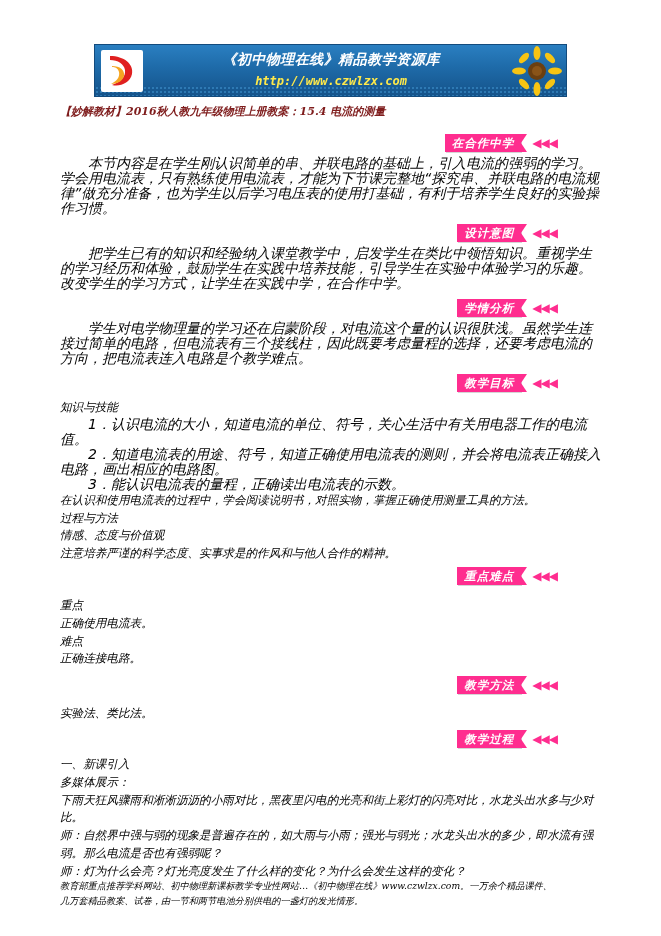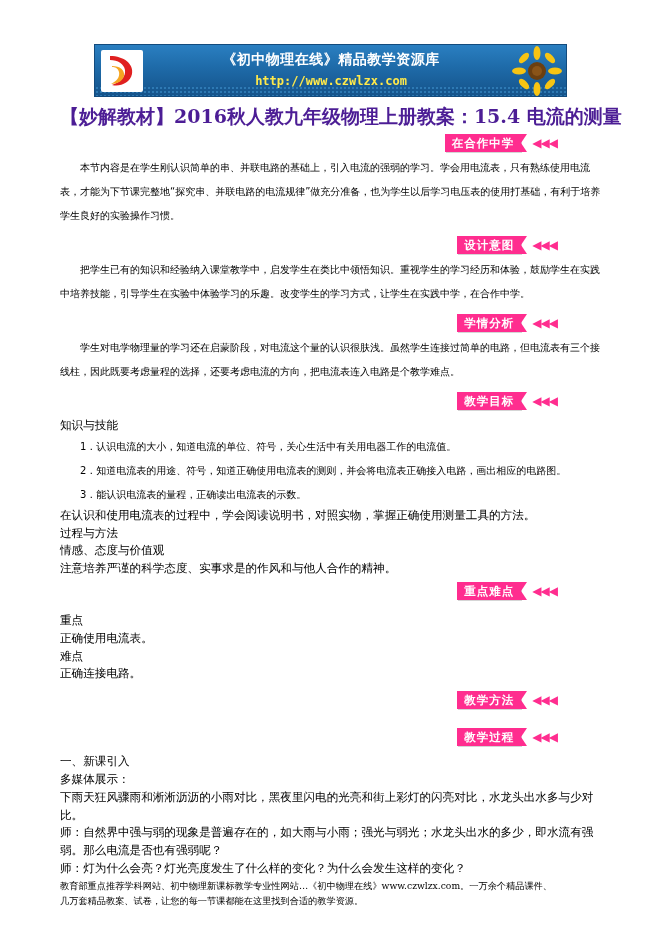--- a/index.html
+++ b/index.html
@@ -11,20 +11,21 @@
     font-family: "DejaVu Sans", "Liberation Sans", sans-serif;
     color: #000000;
     position: relative;
     overflow: hidden;
   }
   .page {
     position: relative;
     width: 661px;
     height: 936px;
     padding: 11px;
+    font-style: italic;
   }
 
   
   .banner {
     position: absolute;
     left: 94px;
     top: 44px;
     width: 473px;
     height: 53px;
     background: linear-gradient(180deg, #2a7fc1 0%, #1e6aa8 45%, #15538a 100%);
@@ -82,41 +83,41 @@
     opacity: .6;
   }
 
   
   .doc-title {
     position: absolute;
     left: 60px;
     top: 104px;
     width: 545px;
     font-family: "DejaVu Serif", "Liberation Serif", serif;
-    font-size: 19px;
-    font-weight: bold;
-    color: #4c1d95;
+    font-size: 11px;
+    font-weight: bold;
+    color: #7f1d1d;
     letter-spacing: 0px;
     white-space: nowrap;
   }
 
   
   .content {
     position: absolute;
     left: 60px;
     top: 133px;
     width: 545px;
     font-size: 11.5px;
     line-height: 17.6px;
   }
   p.para {
     margin: 0;
     text-indent: 2em;
-    line-height: 24px;
-    font-size: 10px;
+    line-height: 15px;
+    font-size: 14px;
   }
   p.flat {
     margin: 0;
     text-indent: 0;
     line-height: 17.8px;
     font-size: 11.6px;
   }
   .gap3 { height: 4px; }
   .gap6 { height: 7px; }
   .gap10 { height: 11px; }
@@ -262,33 +263,34 @@
     <p class="flat">难点</p>
     <p class="flat">正确连接电路。</p>
 
     <div class="gap6"></div>
 
     <div class="ribbon-row">
       <span class="ribbon">教学方法</span>
       <span class="arrows">◀◀◀</span>
     </div>
     <div class="gap10"></div>
+    <p class="flat">实验法、类比法。</p>
 
     <div class="gap6"></div>
 
     <div class="ribbon-row">
       <span class="ribbon">教学过程</span>
       <span class="arrows">◀◀◀</span>
     </div>
     <div class="gap6"></div>
     <p class="flat">一、新课引入</p>
     <p class="flat">多媒体展示：</p>
     <p class="flat">下雨天狂风骤雨和淅淅沥沥的小雨对比，黑夜里闪电的光亮和街上彩灯的闪亮对比，水龙头出水多与少对比。</p>
     <p class="flat">师：自然界中强与弱的现象是普遍存在的，如大雨与小雨；强光与弱光；水龙头出水的多少，即水流有强弱。那么电流是否也有强弱呢？</p>
     <p class="flat">师：灯为什么会亮？灯光亮度发生了什么样的变化？为什么会发生这样的变化？</p>
   </div>
 
   <div class="footer">
     <div>教育部重点推荐学科网站、初中物理新课标教学专业性网站…《初中物理在线》www.czwlzx.com。一万余个精品课件、</div>
-    <div>几万套精品教案、试卷，让您的每一节课都能在这里找到合适的教学资源。</div>
+    <div>几万套精品教案、试卷，由一节和两节电池分别供电的一盏灯的发光情形。</div>
   </div>
 
 </div>
 
 </body></html>

